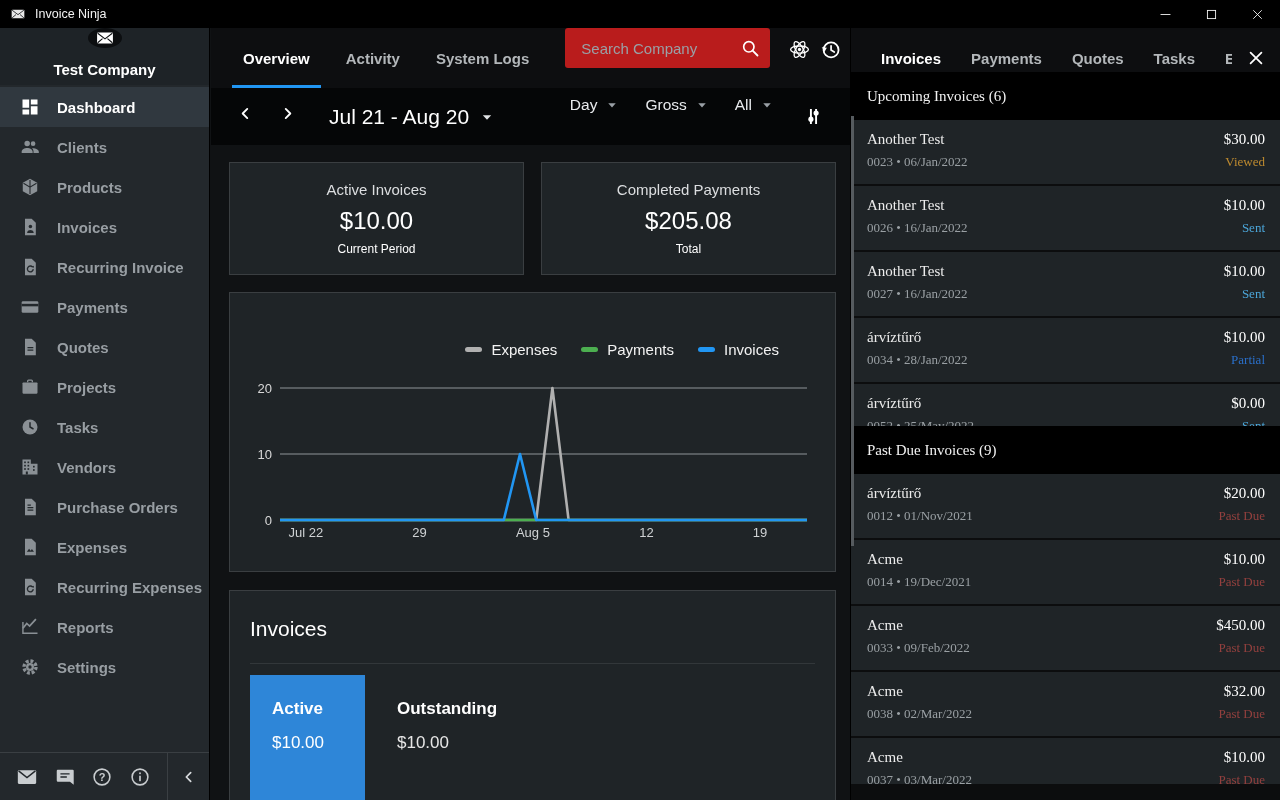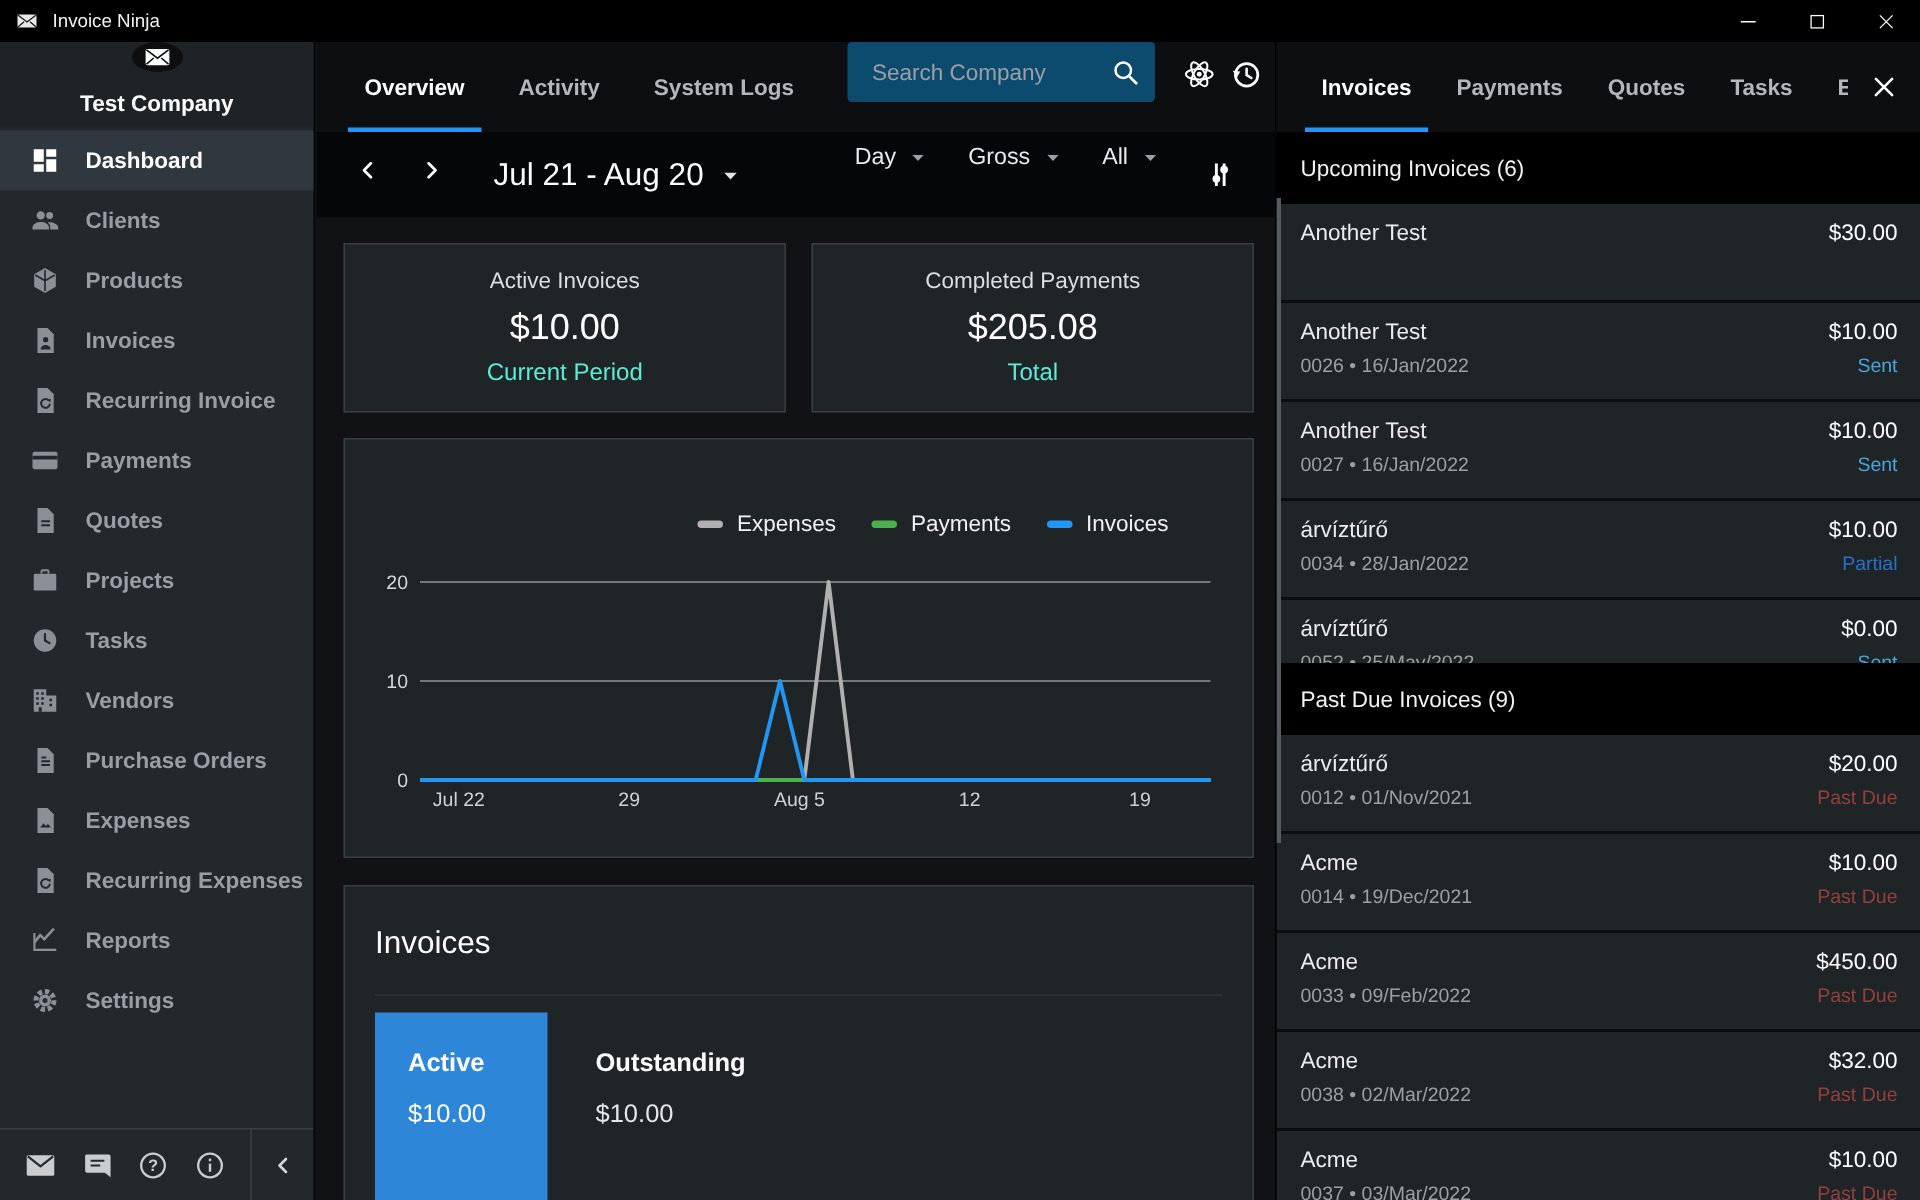--- a/index.html
+++ b/index.html
@@ -40,21 +40,21 @@
   .collapse svg{width:16px;height:16px;}
 
   
   .main{position:absolute;left:211px;top:28px;width:639px;height:772px;}
   .tabbar{height:60px;background:#0d0e10;display:flex;align-items:flex-start;padding-left:32px;}
   .tab{position:relative;height:100%;display:flex;align-items:center;margin-right:36px;
        color:#b3b7ba;font-size:15px;font-weight:600;white-space:nowrap;}
   .tab.active{color:#fff;font-weight:700;}
   .tab.active::after{content:"";position:absolute;left:-11px;right:-11px;bottom:0;height:3px;
        background:var(--accent);}
-  .searchbox{margin-left:auto;width:205px;height:40px;background:#0c4a6e;border-radius:3px;
+  .searchbox{margin-left:auto;width:205px;height:40px;background:#b91c1c;border-radius:3px;
              display:flex;align-items:center;padding:0 10px 0 14px;margin-right:14px;}
   .searchbox input{flex:1;min-width:0;background:transparent;border:none;outline:none;
              color:#e8eaed;font-size:15px;font-family:"Liberation Sans",sans-serif;}
   .searchbox input::placeholder{color:#9aa0a6;}
   .searchbox .ic{width:20px;height:20px;color:#fff;flex:none;}
   .bar-icbtn{width:42px;height:42px;display:flex;align-items:center;justify-content:center;color:#fff;}
   .bar-icbtn svg{width:23px;height:23px;}
   .tabbar .bar-icbtn:last-child{margin-right:4px;}
 
   .daterow{height:57px;background:#050607;display:flex;align-items:center;padding:0 16px 0 26px;}
@@ -67,21 +67,21 @@
   .filt .caret{width:18px;height:18px;color:#9aa0a6;}
   .filters .bar-icbtn{margin-left:10px;}
 
   .content{position:absolute;left:0;top:117px;width:639px;height:655px;overflow:hidden;
            padding:17px 14px 0 18px;}
   .cards{display:flex;gap:17px;}
   .card{flex:1;height:113px;background:var(--panel);border:1px solid var(--panel-border);
         display:flex;flex-direction:column;align-items:center;justify-content:center;}
   .card-title{font-size:15px;color:#dcdee0;}
   .card-amount{font-size:24px;color:#fff;margin-top:9px;}
-  .card-sub{font-size:16px;color:#5eead4;margin-top:7px;}
+  .card-sub{font-size:12px;color:#ffffff;margin-top:7px;}
 
   .chart-panel{margin-top:17px;height:280px;background:var(--panel);
                border:1px solid var(--panel-border);position:relative;}
   .legend{position:absolute;top:48px;right:56px;display:flex;gap:24px;align-items:center;}
   .legend-item{display:flex;align-items:center;gap:9px;font-size:15px;color:#f2f2f2;}
   .legend-swatch{width:17px;height:5px;border-radius:3px;}
   #chart-svg{position:absolute;left:12px;top:70px;}
 
   .inv-panel{margin-top:18px;height:260px;background:var(--panel);
              border:1px solid var(--panel-border);padding:26px 20px 0 20px;}
@@ -96,21 +96,21 @@
 
   
   .rightpanel{position:absolute;left:850px;top:28px;width:430px;height:772px;background:#0c0d0e;
               border-left:1px solid #000;}
   .rtabbar{height:60px;background:#0d0e10;display:flex;align-items:center;padding-left:30px;
            position:relative;overflow:hidden;}
   .rtabbar .tab{margin-right:30px;}
   .rclose{position:absolute;right:0;top:0;width:48px;height:100%;background:#0d0e10;
           display:flex;align-items:center;justify-content:center;color:#fff;}
   .rclose svg{width:20px;height:20px;}
-  .rlist{position:absolute;left:0;top:60px;width:430px;height:712px;overflow:hidden;}
+  .rlist{position:absolute;left:0;top:44px;width:430px;height:712px;overflow:hidden;font-family:Liberation Serif, serif;}
   .scroll-thumb{position:absolute;left:0;top:44px;width:3px;height:430px;background:#565b5f;z-index:5;}
   .section-header{height:48px;background:#000;display:flex;align-items:center;padding-left:16px;
                   font-size:15px;color:#f2f2f2;position:relative;z-index:2;}
   .inv-row{height:64px;background:var(--panel);margin-bottom:2px;padding:11px 16px 0 16px;}
   .inv-row.clipped{height:42px;overflow:hidden;margin-bottom:0;}
   .rline{display:flex;justify-content:space-between;align-items:baseline;}
   .r-client{font-size:15px;color:#ececec;}
   .r-amount{font-size:15px;color:#fff;}
   .rline2{margin-top:6px;}
   .r-meta{font-size:13px;color:#9aa0a4;}
@@ -479,20 +479,24 @@
       </span>
   </div>
   <div class="rlist" id="right-list">
     <div class="scroll-thumb"></div>
   <div class="section-header">Upcoming Invoices (6)</div>
       <div class="inv-row">
         <div class="rline">
           <span class="r-client">Another Test</span>
           <span class="r-amount">$30.00</span>
         </div>
+        <div class="rline rline2">
+          <span class="r-meta">0023 • 06/Jan/2022</span>
+          <span class="r-status st-viewed">Viewed</span>
+        </div>
       </div>
       <div class="inv-row">
         <div class="rline">
           <span class="r-client">Another Test</span>
           <span class="r-amount">$10.00</span>
         </div>
         <div class="rline rline2">
           <span class="r-meta">0026 • 16/Jan/2022</span>
           <span class="r-status st-sent">Sent</span>
         </div>

